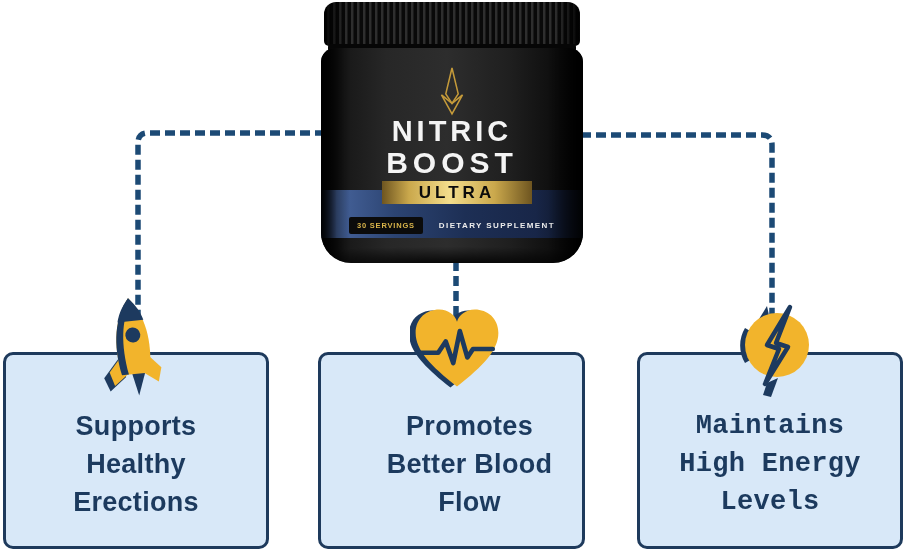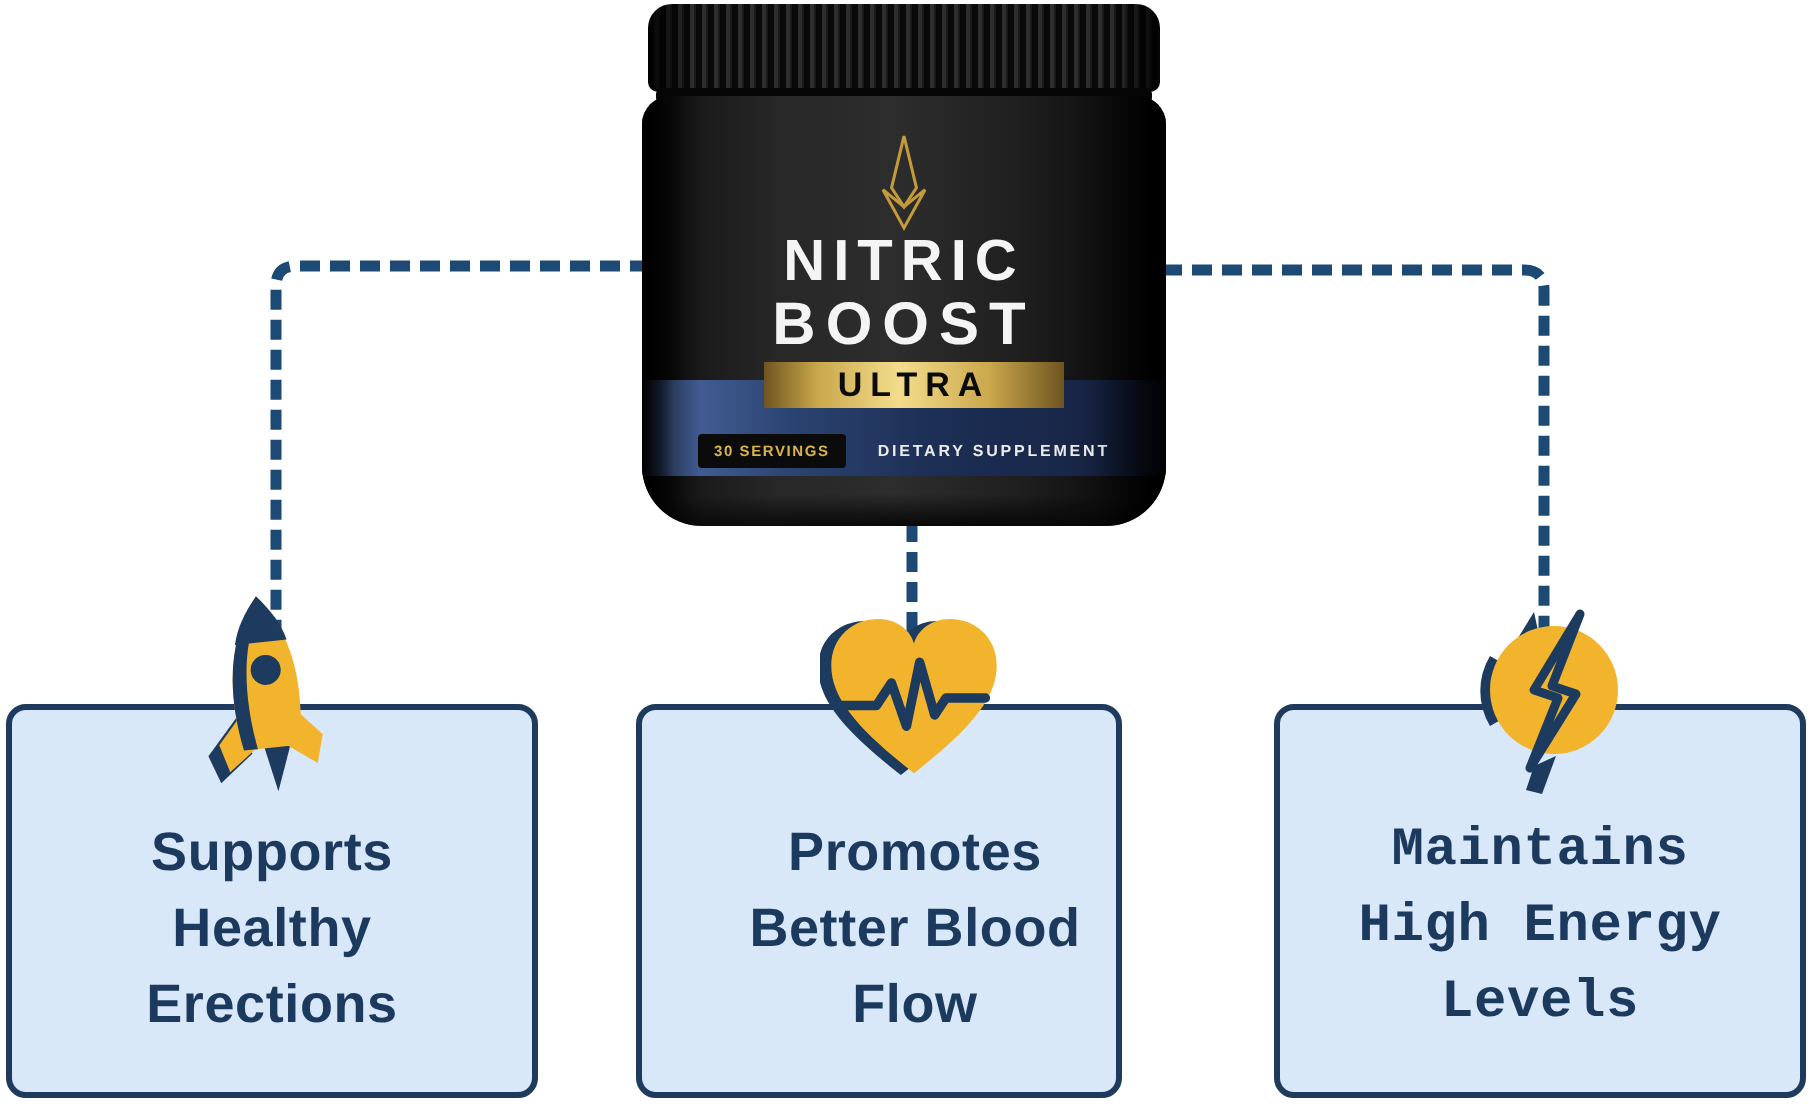--- a/index.html
+++ b/index.html
@@ -17,21 +17,21 @@
 
   
   .connectors{position:absolute;inset:0;z-index:1;}
   .connectors path{fill:none;stroke:var(--connector);stroke-width:5.5;stroke-dasharray:10 5;}
 
   
   .card{position:absolute;top:352px;height:197px;background:var(--card-bg);
         border:3px solid var(--card-border);border-radius:10px;z-index:2;
         display:flex;align-items:flex-start;justify-content:center;}
   .card-1{left:3px;width:266px;}
-  .card-2{left:318px;width:243px;padding-left:36px;}
+  .card-2{left:318px;width:267px;padding-left:36px;}
   .card-3{left:637px;width:266px;font-family:Liberation Mono, monospace;}
   .card-label{margin-top:52px;font-size:27px;line-height:38px;font-weight:700;
               color:var(--navy-text);text-align:center;white-space:pre-line;letter-spacing:.3px;}
 
   .benefit-icon{position:absolute;z-index:4;}
 
   
   .jar{position:absolute;left:321px;top:2px;width:262px;height:261px;z-index:3;}
   .jar-lid{position:absolute;left:3px;top:0;width:256px;height:44px;
     border-radius:12px 12px 5px 5px;

